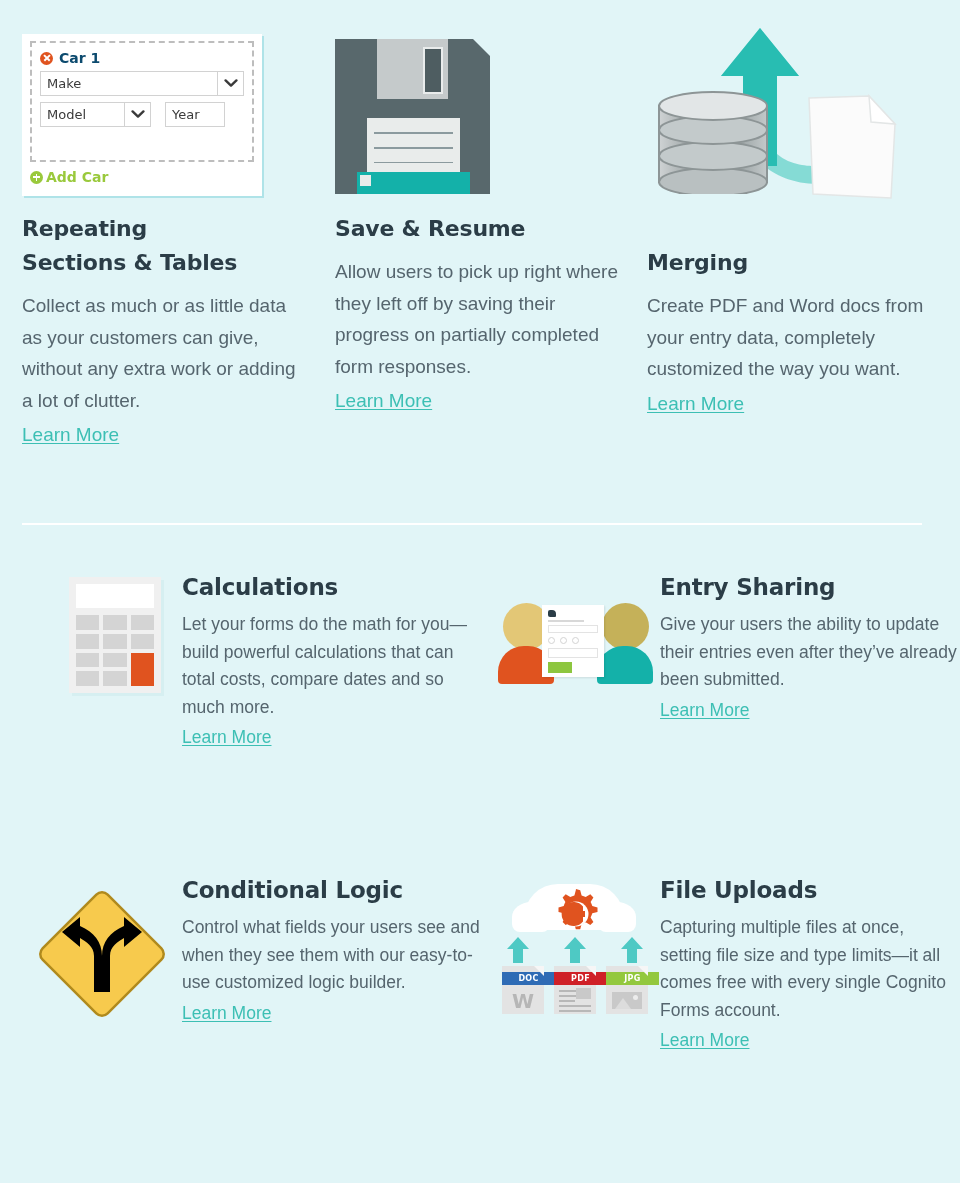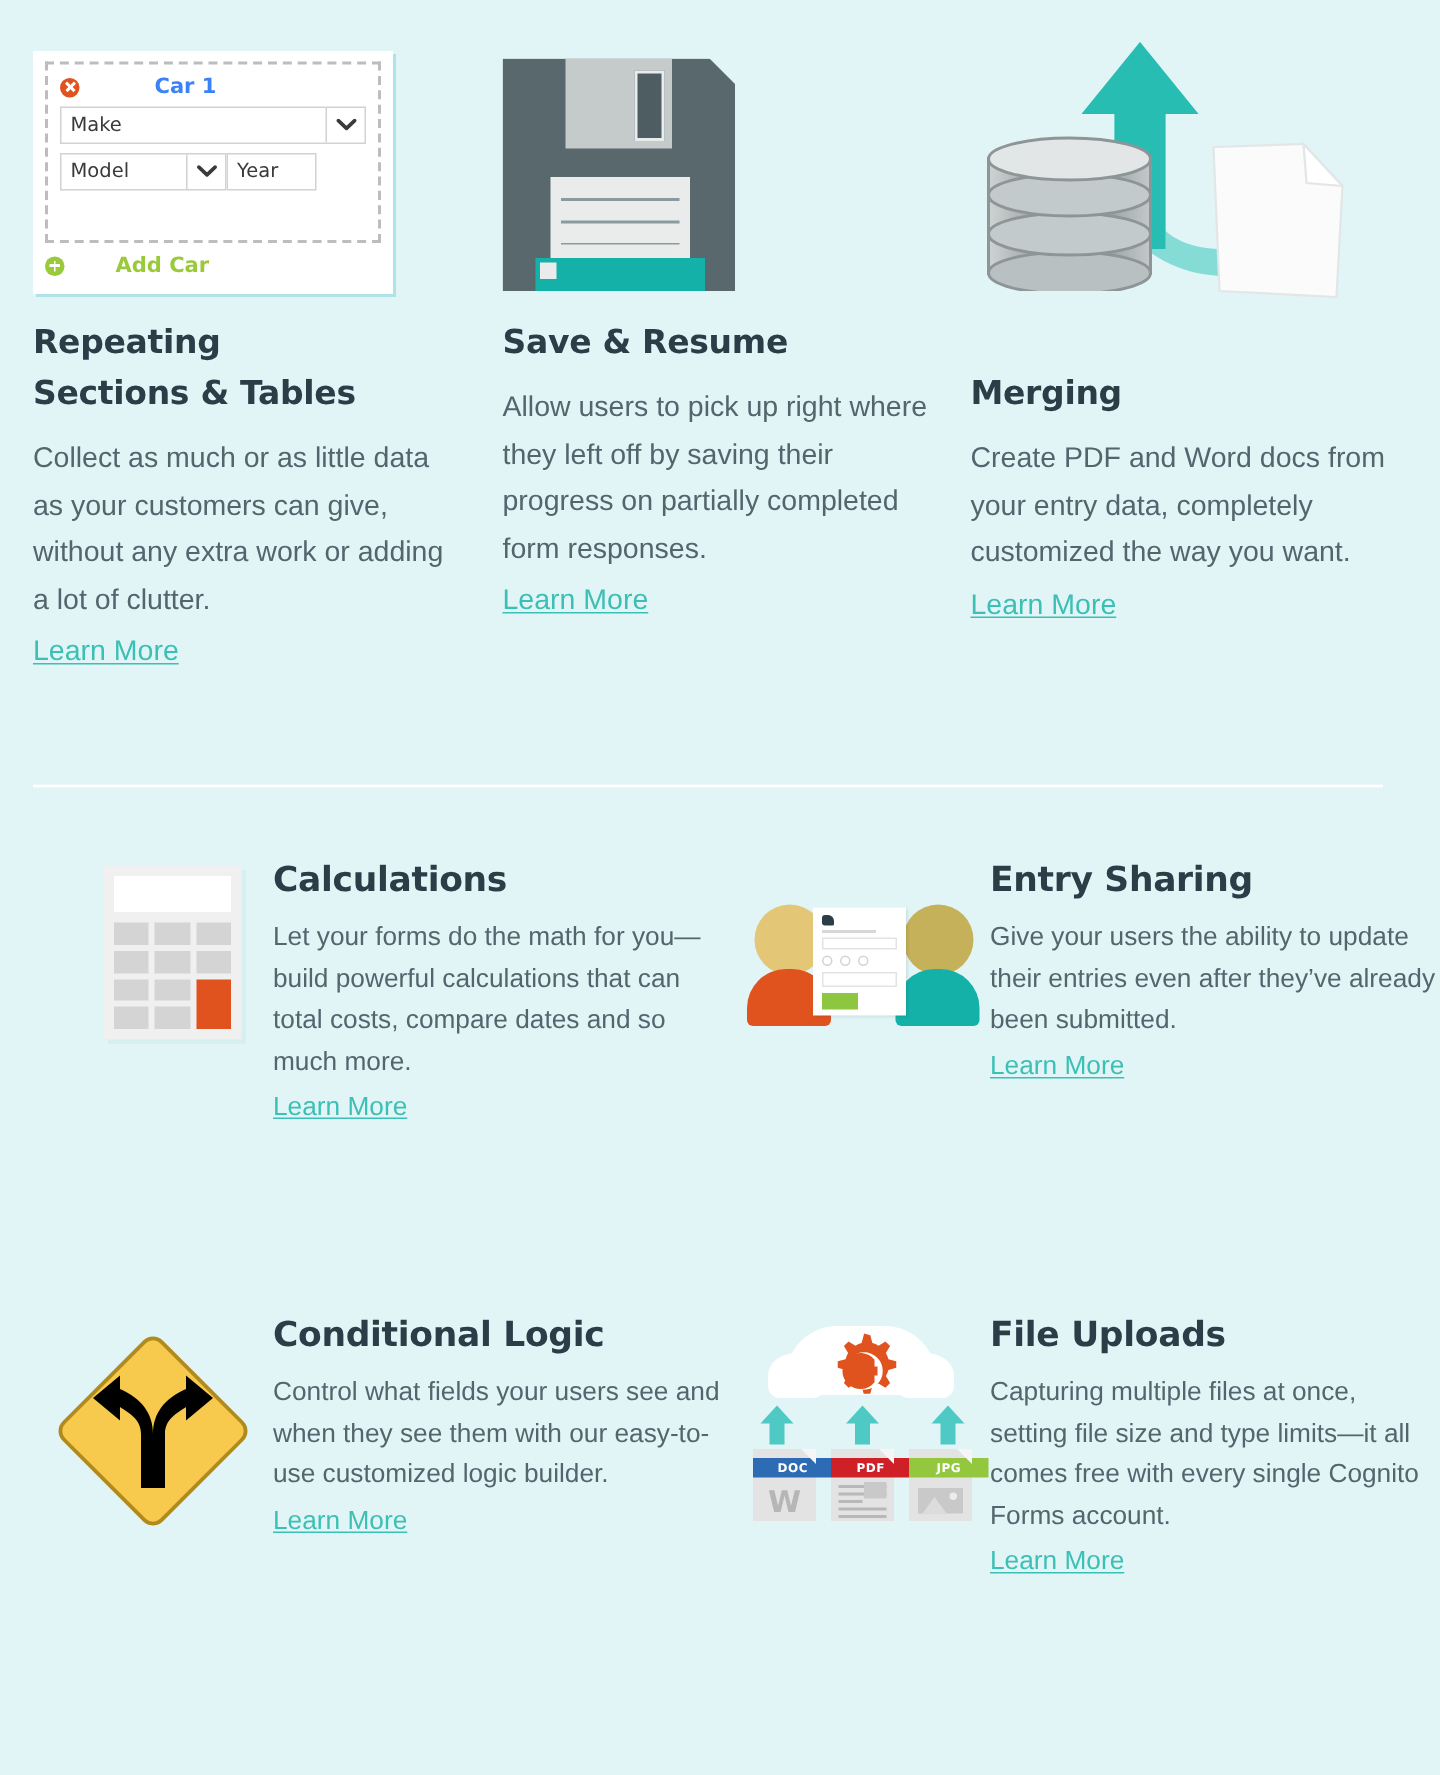--- a/index.html
+++ b/index.html
@@ -96,24 +96,23 @@
     padding: 7px 8px 6px 8px;
     position: relative;
   }
   .repeat-dashed {
     border: 2px dashed #bdbdbd;
     padding: 7px 8px 8px 8px;
     height: 121px;
   }
   .car-header {
     display: flex; align-items: center;
-    font-size: 14px; font-weight: bold; color: #3b82f6;
+    font-size: 14px; font-weight: bold; color: #0c4a6e;
     font-family: "DejaVu Sans", sans-serif;
     margin-bottom: 5px;
-    gap: 44px;
   }
   .x-circle {
     width: 13px; height: 13px; border-radius: 50%;
     background: #e0531f; margin-right: 6px;
     position: relative; flex: none;
   }
   .x-circle::before, .x-circle::after {
     content: ""; position: absolute; left: 2.5px; top: 5.8px;
     width: 8px; height: 1.6px; background: #fff;
   }
@@ -129,29 +128,28 @@
   }
   .fld.sel { padding-right: 0; justify-content: center; }
   .fld-text { flex: 1; }
   .caret {
     width: 26px; height: 23px; border-left: 1px solid #d2d2d2;
     display: flex; align-items: center; justify-content: center;
     flex: none;
   }
   .caret svg { display:block; }
   .w-make { width: 206px; }
-  .w-model { width: 111px; margin-right: 0; }
+  .w-model { width: 111px; margin-right: 14px; }
   .w-year { width: 60px; }
 
   .add-car {
     display: flex; align-items: center;
     font-size: 14px; font-weight: bold; color: #9ac93c;
     font-family: "DejaVu Sans", sans-serif;
     margin-top: 7px;
-    gap: 31px;
   }
   .plus-circle {
     width: 13px; height: 13px; border-radius: 50%;
     background: #9ac93c; margin-right: 3px; position: relative; flex:none;
   }
   .plus-circle::before, .plus-circle::after {
     content:""; position:absolute; background:#fff;
   }
   .plus-circle::before { left:3px; top:5.8px; width:7px; height:1.6px;}
   .plus-circle::after  { top:3px; left:5.8px; height:7px; width:1.6px;}

